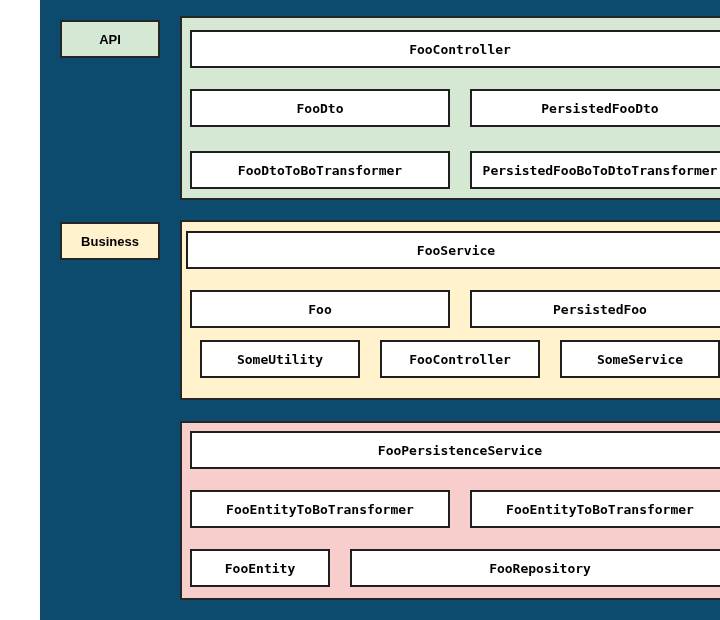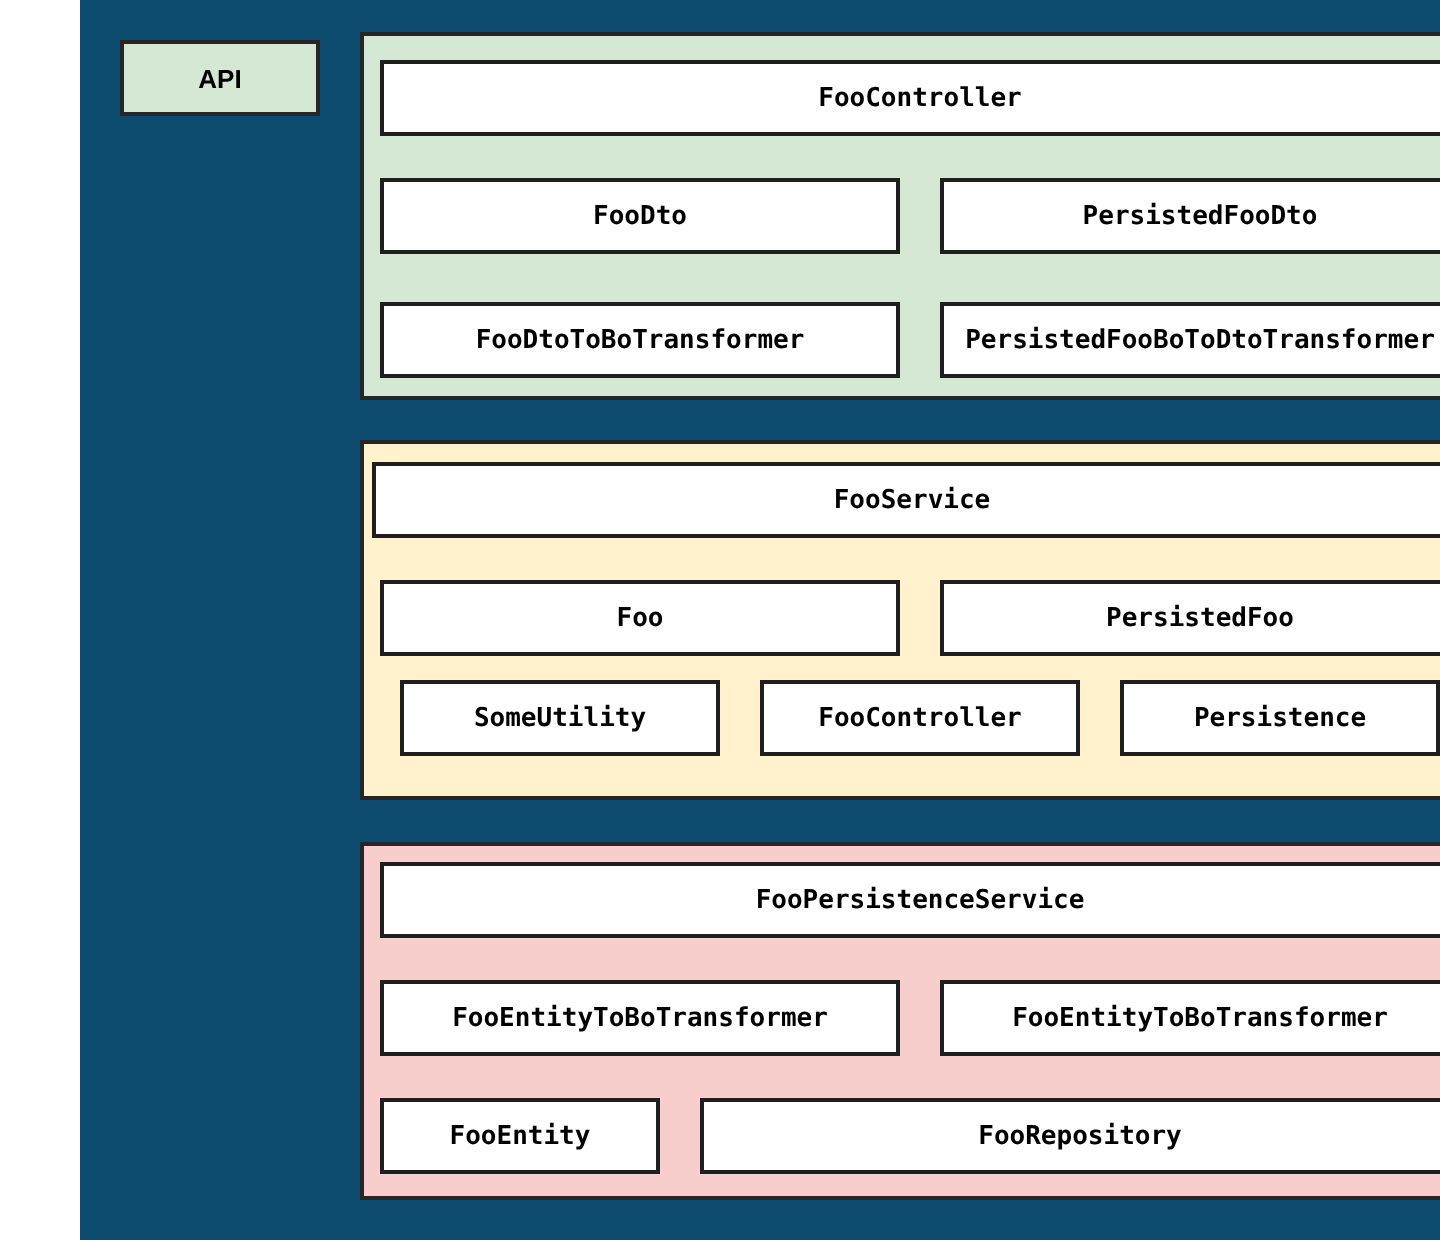--- a/index.html
+++ b/index.html
@@ -61,28 +61,29 @@
   <div class="layer-label fill-green" style="top:20px">API</div>
 
   <div class="layer-container fill-green" style="top:16px; height:184px">
     <div class="box" style="left:8px; top:12px; width:540px">FooController</div>
     <div class="box" style="left:8px; top:71px; width:260px">FooDto</div>
     <div class="box" style="left:288px; top:71px; width:260px">PersistedFooDto</div>
     <div class="box" style="left:8px; top:133px; width:260px">FooDtoToBoTransformer</div>
     <div class="box" style="left:288px; top:133px; width:260px">PersistedFooBoToDtoTransformer</div>
   </div>
 
+  <div class="layer-label fill-yellow" style="top:222px">Business</div>
 
   <div class="layer-container fill-yellow" style="top:220px; height:180px">
     <div class="box" style="left:4px; top:9px; width:540px">FooService</div>
     <div class="box" style="left:8px; top:68px; width:260px">Foo</div>
     <div class="box" style="left:288px; top:68px; width:260px">PersistedFoo</div>
     <div class="box" style="left:18px; top:118px; width:160px">SomeUtility</div>
     <div class="box" style="left:198px; top:118px; width:160px">FooController</div>
-    <div class="box" style="left:378px; top:118px; width:160px">Persistence</div>
+    <div class="box" style="left:378px; top:118px; width:160px">SomeService</div>
   </div>
 
 
   <div class="layer-container fill-pink" style="top:421px; height:179px">
     <div class="box" style="left:8px; top:8px; width:540px">FooPersistenceService</div>
     <div class="box" style="left:8px; top:67px; width:260px">FooEntityToBoTransformer</div>
     <div class="box" style="left:288px; top:67px; width:260px">FooEntityToBoTransformer</div>
     <div class="box" style="left:8px; top:126px; width:140px">FooEntity</div>
     <div class="box" style="left:168px; top:126px; width:380px">FooRepository</div>
   </div>

